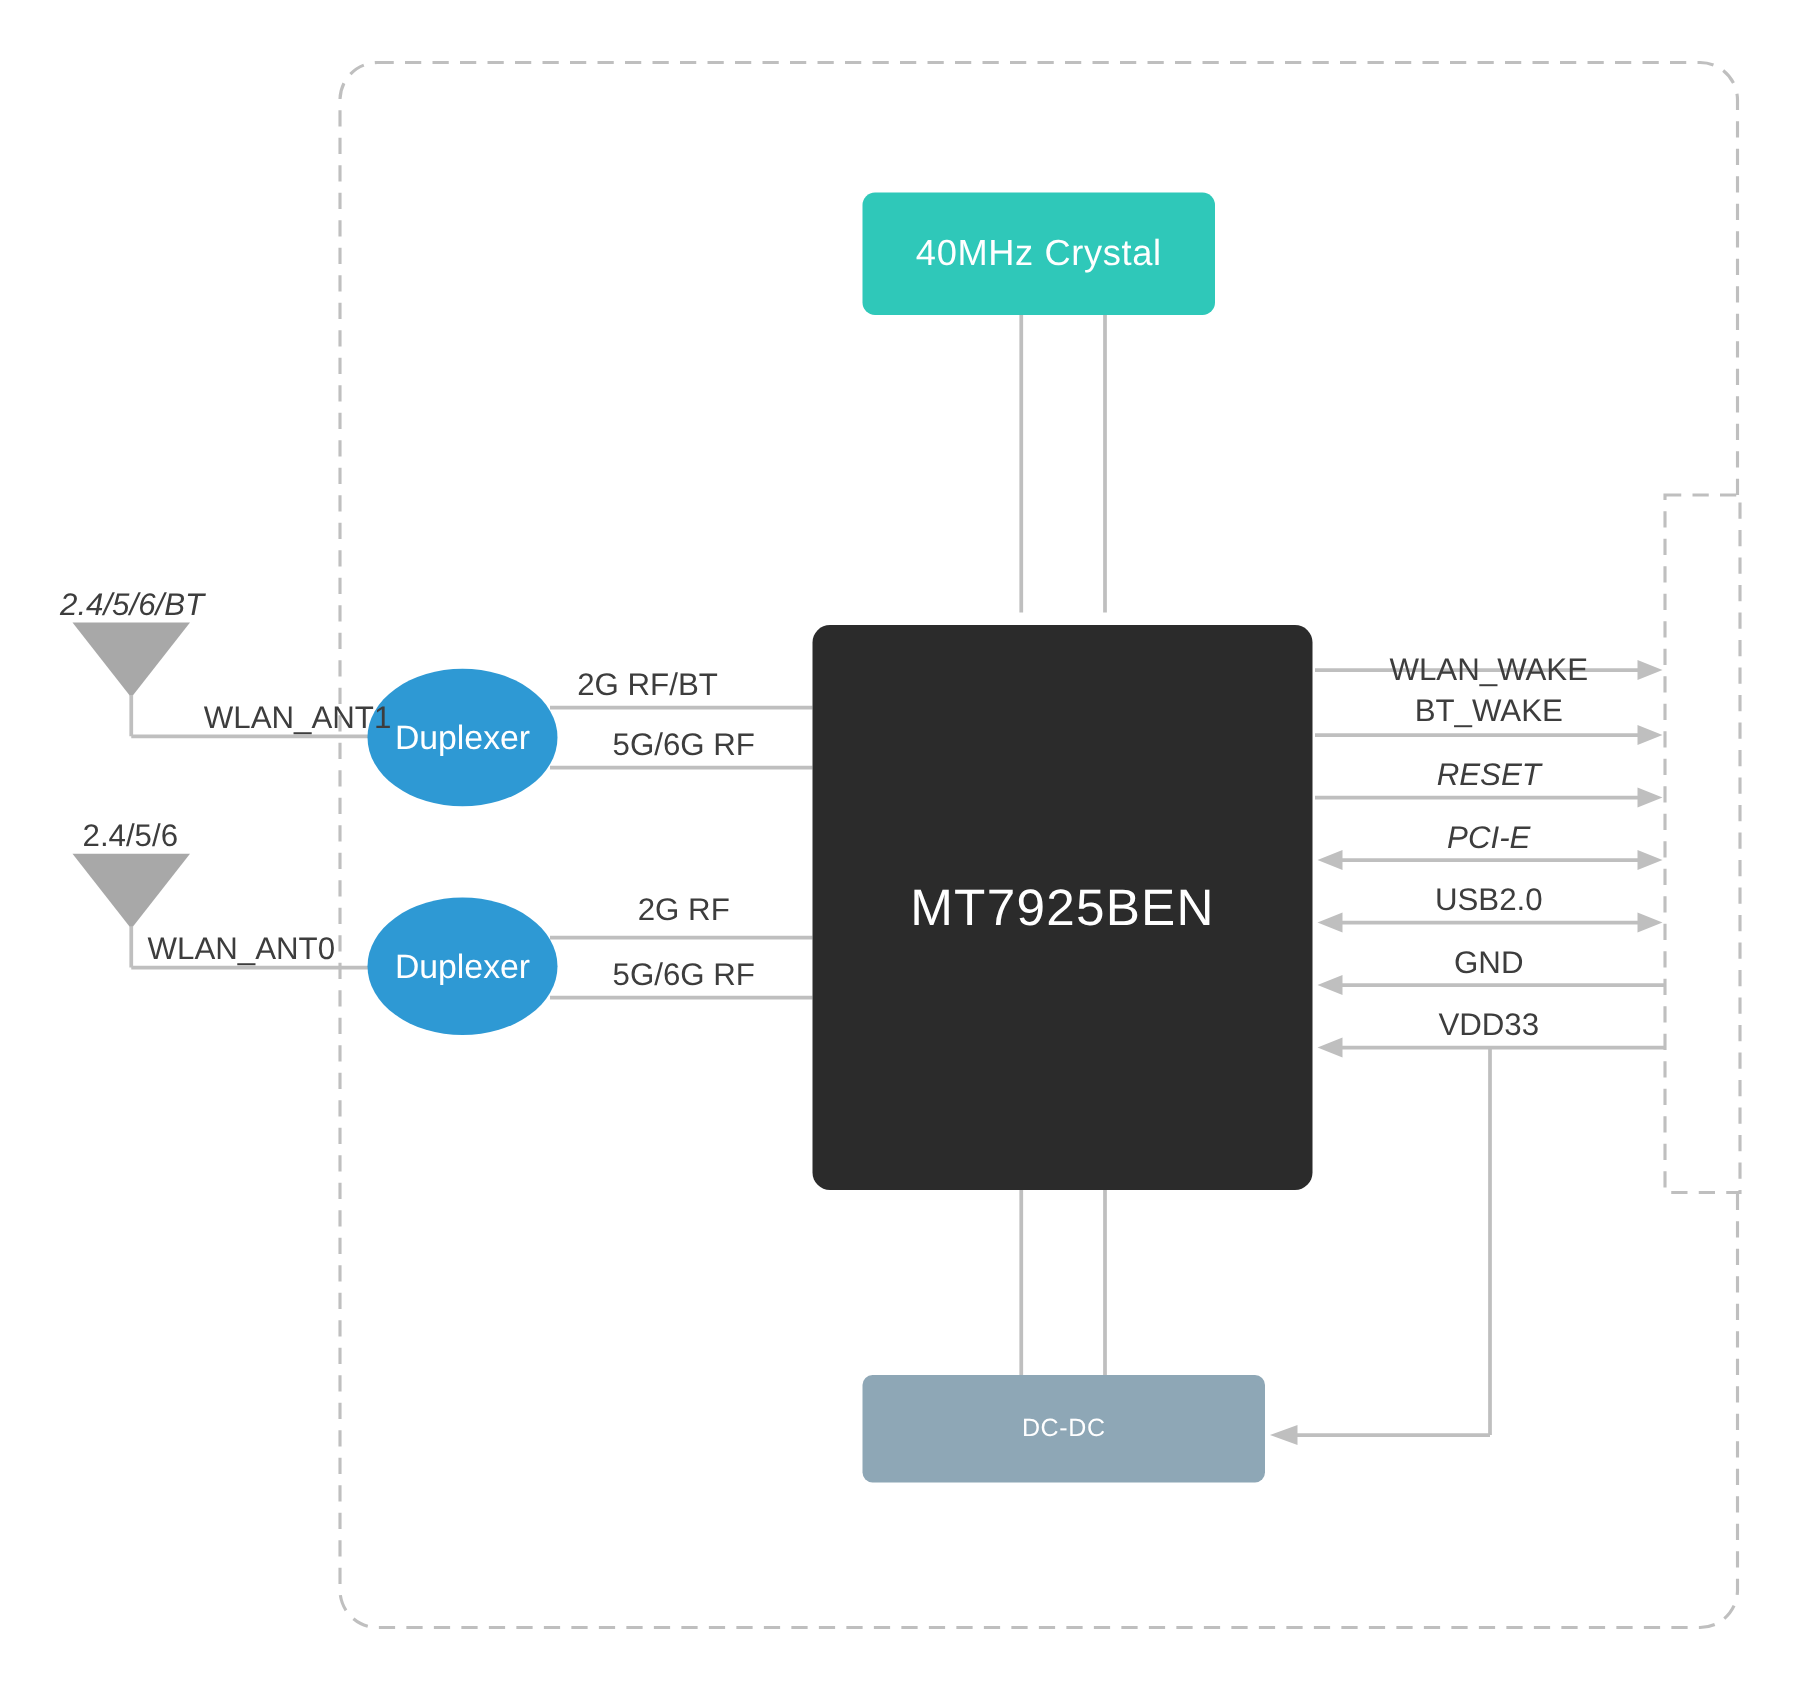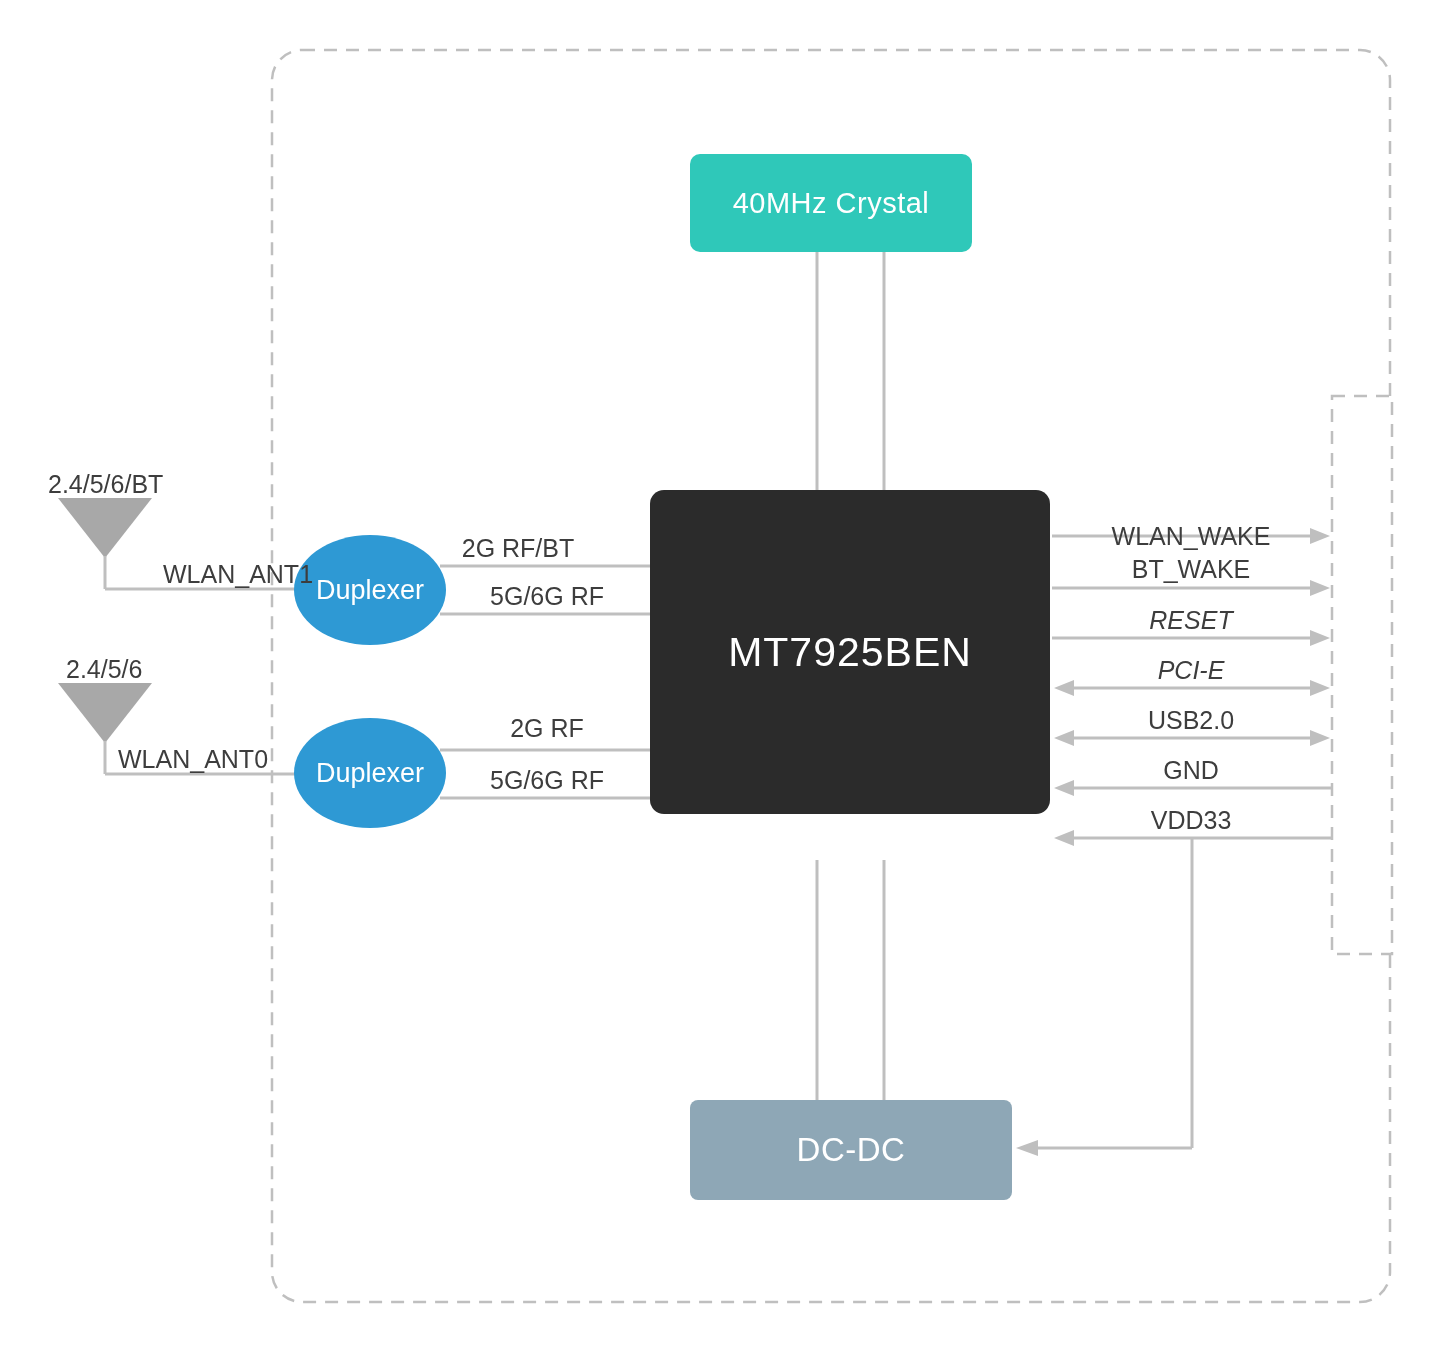--- a/index.html
+++ b/index.html
@@ -23,28 +23,28 @@
   .node {
     position:absolute; display:flex; align-items:center; justify-content:center;
     color:#ffffff; text-align:center;
   }
   .crystal {
     left:690px; top:154px; width:282px; height:98px;
     background: var(--crystal, #2fc8b9); border-radius:10px;
     font-size:29px; letter-spacing:0.5px;
   }
   .chip {
-    left:650px; top:490px; width:400px; height:324px;
+    left:650px; top:500px; width:400px; height:452px;
     background: var(--chip, #2b2b2b); border-radius:14px;
     font-size:41px; letter-spacing:1px;
   }
   .dcdc {
-    left:690px; top:1100px; width:322px; height:100px;
+    left:690px; top:1100px; width:322px; height:86px;
     background: var(--dcdc, #8ea7b6); border-radius:8px;
-    font-size:33px; letter-spacing:0.5px;
+    font-size:20px; letter-spacing:0.5px;
   }
   .duplexer {
     width:152px; height:110px; border-radius:50%;
     background: var(--duplexer, #2e99d4);
     font-size:27px;
   }
   .duplexer.d1 { left:294px; top:535px; }
   .duplexer.d0 { left:294px; top:718px; }
 
   .lbl {
@@ -126,21 +126,21 @@
   </div>
 
   <div class="node duplexer d1">
     <span>Duplexer</span>
   </div>
 
   <div class="node duplexer d0">
     <span>Duplexer</span>
   </div>
 
-  <div class="lbl" style="left:48px; top:470px;">2.4/5/6/BT</div>
+  <div class="lbl" style="left:48px; top:470px;font-style:italic;">2.4/5/6/BT</div>
   <div class="lbl" style="left:122px; top:560px;margin-left:41px;">WLAN_ANT1</div>
   <div class="lbl" style="left:66px; top:655px;">2.4/5/6</div>
   <div class="lbl" style="left:118px; top:745px;">WLAN_ANT0</div>
 
   <div class="lbl center" style="left:518px; top:534px;">2G RF/BT</div>
   <div class="lbl center" style="left:547px; top:582px;">5G/6G RF</div>
   <div class="lbl center" style="left:547px; top:714px;">2G RF</div>
   <div class="lbl center" style="left:547px; top:766px;">5G/6G RF</div>
 
   <div class="sig-label" style="top:522px;">WLAN_WAKE</div>

